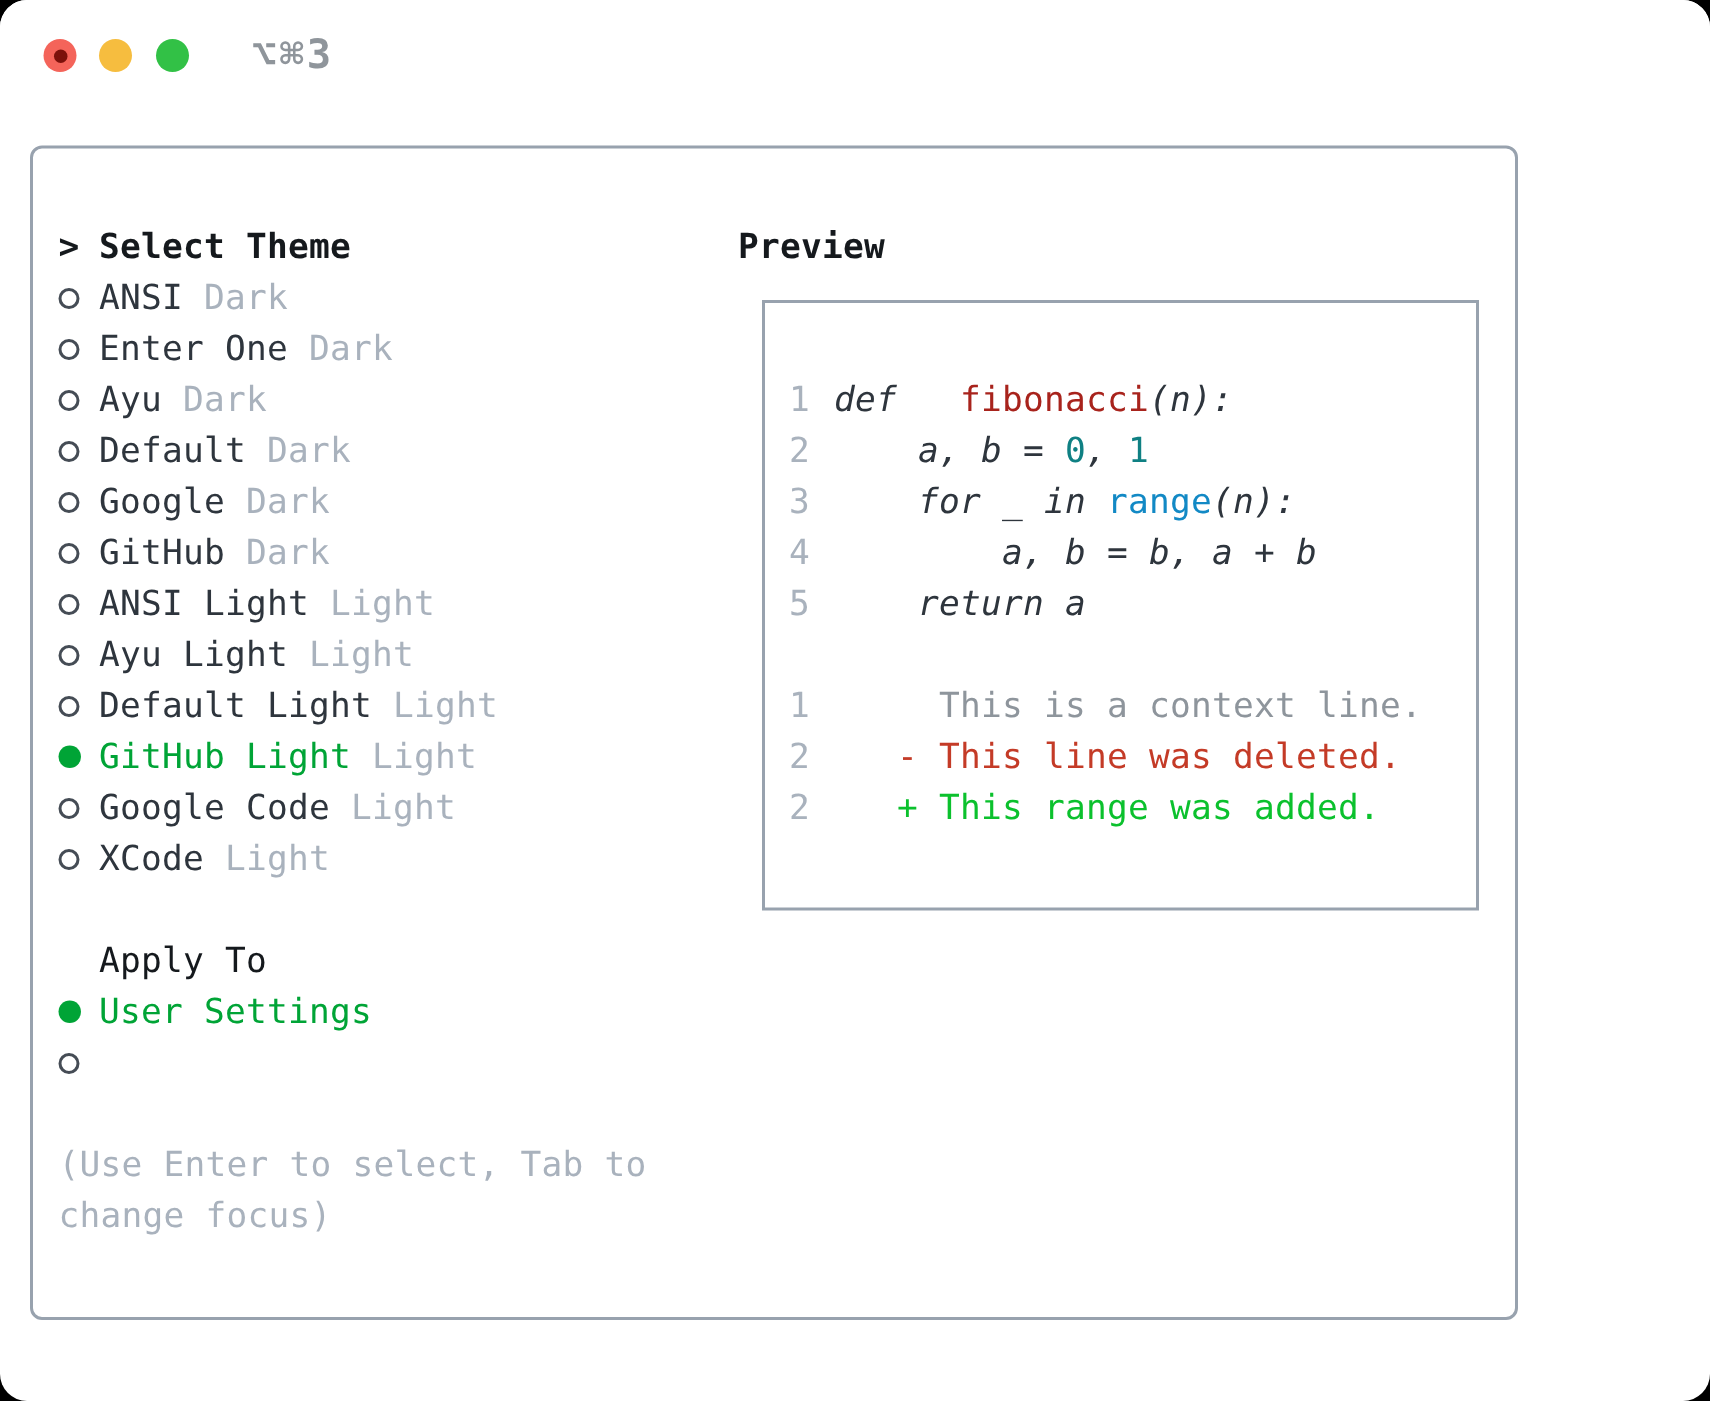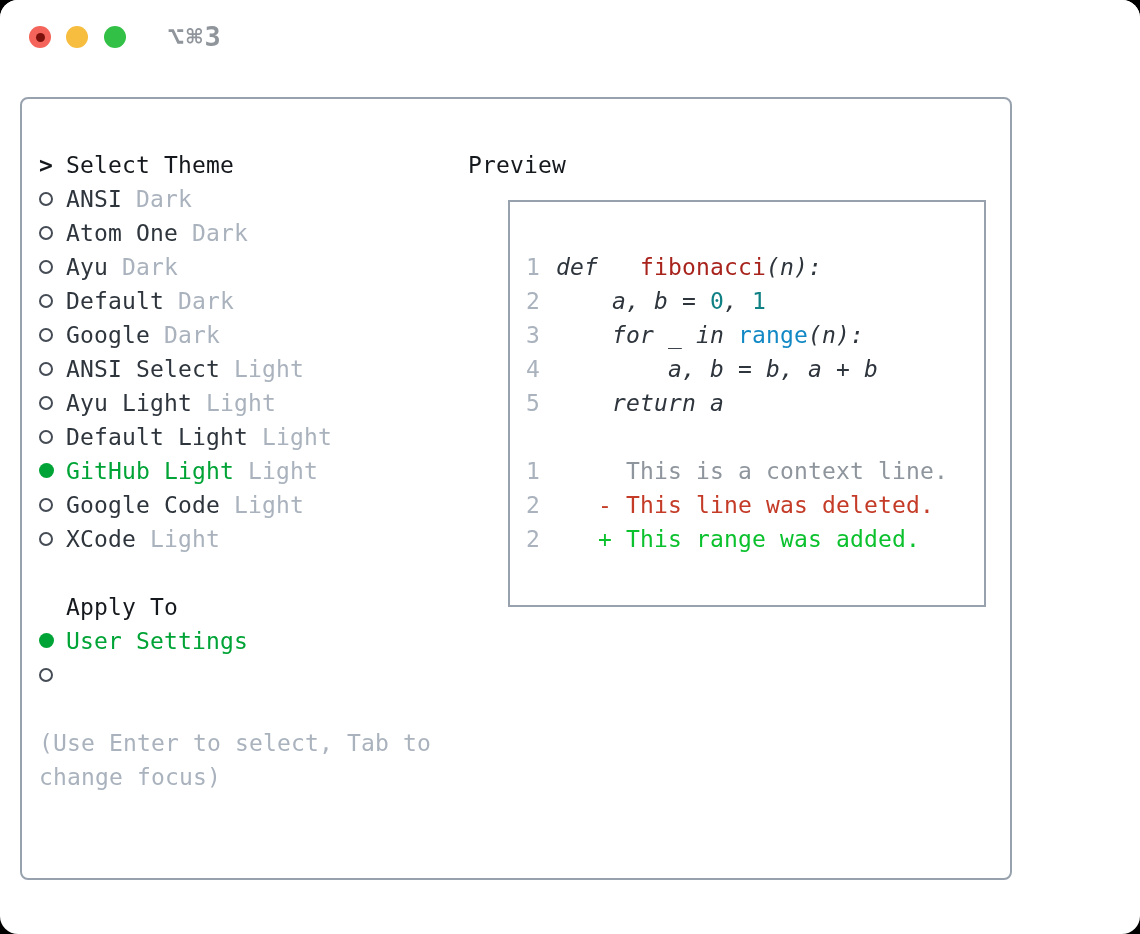--- a/index.html
+++ b/index.html
@@ -17,27 +17,27 @@
   
   .panel{position:absolute;left:20px;top:97px;width:992px;height:783px;box-sizing:border-box;
     border:2px solid var(--border);border-radius:8px;background:#fff;}
   .mono{font-size:23px;letter-spacing:.15px;color:var(--text);}
   .left-col{position:absolute;left:17px;top:49px;}
   .row{height:34px;line-height:34px;display:flex;white-space:pre;}
   .marker{width:27px;position:relative;flex:none;}
   .prompt{font-weight:bold;color:var(--heading);}
   .ring{position:absolute;left:0;top:10px;width:10px;height:10px;border:2px solid #454c55;border-radius:50%;}
   .filled{position:absolute;left:0;top:9px;width:15px;height:15px;border-radius:50%;background:var(--selected-green);}
-  .heading{font-weight:normal;color:var(--heading);}
+  .heading{font-weight:bold;color:var(--heading);}
   .plain-dark{color:var(--heading);}
   .muted{color:var(--muted);}
   .sel{color:var(--selected-green);}
   .hint{color:var(--muted);}
   
-  .preview-title{position:absolute;left:446px;top:49px;height:34px;line-height:34px;font-weight:normal;color:var(--heading);}
+  .preview-title{position:absolute;left:470px;top:49px;height:34px;line-height:34px;font-weight:bold;color:var(--heading);}
   .preview-box{position:absolute;left:486px;top:101px;width:478px;height:407px;box-sizing:border-box;
     border:2px solid var(--border);background:#fff;}
   .code-area{position:absolute;left:16px;top:48px;}
   .cline{height:34px;line-height:34px;display:flex;white-space:pre;}
   .gutter{width:30px;flex:none;color:var(--muted);}
   .content{white-space:pre;color:var(--text);}
   .tok-text{color:var(--text);font-style:italic;}
   .tok-function{color:var(--function-red);margin-left:28px;}
   .tok-number{color:var(--number-teal);}
   .tok-builtin{color:var(--builtin-blue);}
@@ -56,25 +56,26 @@
       </span>
     <span class="tl tl-yellow"></span>
     <span class="tl tl-green"></span>
     <span class="win-title">⌥⌘3</span>
   </div>
 
   <div class="panel mono">
     <div class="left-col" id="theme-list">
         <div class="row"><span class="marker prompt">&gt;</span><span class="heading">Select Theme</span></div>
         <div class="row"><span class="marker"><span class="ring"></span></span><span><span>ANSI</span><span class="muted"> Dark</span></span></div>
-        <div class="row"><span class="marker"><span class="ring"></span></span><span><span>Atom One</span><span class="muted"> Dark</span></span></div>
+        <div class="row"><span class="marker"><span class="ring"></span></span><span><span>Enter One</span><span class="muted"> Dark</span></span></div>
         <div class="row"><span class="marker"><span class="ring"></span></span><span><span>Ayu</span><span class="muted"> Dark</span></span></div>
         <div class="row"><span class="marker"><span class="ring"></span></span><span><span>Default</span><span class="muted"> Dark</span></span></div>
         <div class="row"><span class="marker"><span class="ring"></span></span><span><span>Google</span><span class="muted"> Dark</span></span></div>
-        <div class="row"><span class="marker"><span class="ring"></span></span><span><span>ANSI Select</span><span class="muted"> Light</span></span></div>
+        <div class="row"><span class="marker"><span class="ring"></span></span><span><span>GitHub</span><span class="muted"> Dark</span></span></div>
+        <div class="row"><span class="marker"><span class="ring"></span></span><span><span>ANSI Light</span><span class="muted"> Light</span></span></div>
         <div class="row"><span class="marker"><span class="ring"></span></span><span><span>Ayu Light</span><span class="muted"> Light</span></span></div>
         <div class="row"><span class="marker"><span class="ring"></span></span><span><span>Default Light</span><span class="muted"> Light</span></span></div>
         <div class="row"><span class="marker"><span class="filled"></span></span><span><span class="sel">GitHub Light</span><span class="muted"> Light</span></span></div>
         <div class="row"><span class="marker"><span class="ring"></span></span><span><span>Google Code</span><span class="muted"> Light</span></span></div>
         <div class="row"><span class="marker"><span class="ring"></span></span><span><span>XCode</span><span class="muted"> Light</span></span></div>
         <div class="row"></div>
         <div class="row"><span class="marker"></span><span class="plain-dark">Apply To</span></div>
         <div class="row"><span class="marker"><span class="filled"></span></span><span class="sel">User Settings</span></div>
         <div class="row"><span class="marker"><span class="ring"></span></span></div>
         <div class="row"></div>

